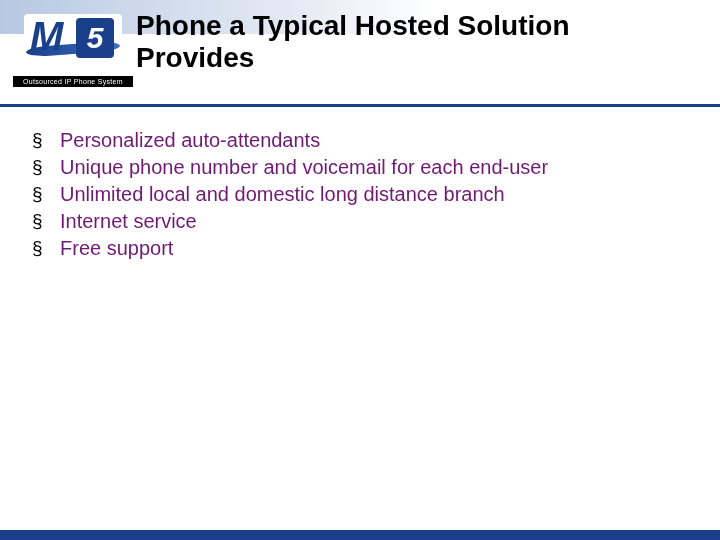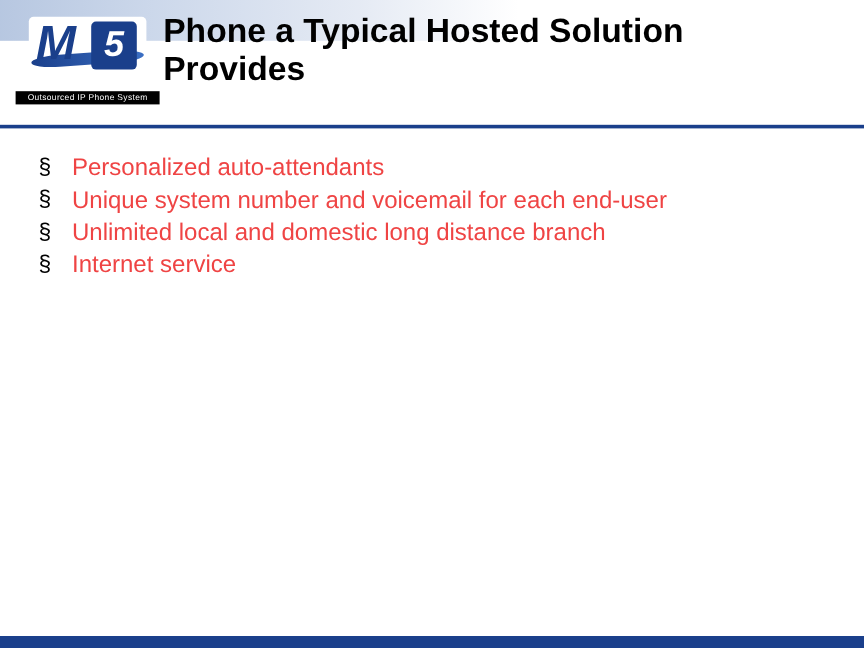--- a/index.html
+++ b/index.html
@@ -133,21 +133,21 @@
   }
   ul.bullets {
     list-style: none;
     margin: 0;
     padding: 0;
   }
   ul.bullets li {
     position: relative;
     padding-left: 34px;
     font-size: 20px;
-    color: #ef4444;
+    color: #701a75;
     line-height: 1.25;
     margin-bottom: 2px;
   }
   ul.bullets li::before {
     content: "§";
     position: absolute;
     left: 6px;
     top: 0;
     font-size: 19px;
     color: #000;
@@ -172,20 +172,21 @@
       <div class="tagline-bar">Outsourced IP Phone System</div>
     </div>
     <div class="title">Phone a Typical Hosted Solution Provides</div>
   </div>
 
   <div class="divider"></div>
 
   <div class="content">
     <ul class="bullets">
       <li>Personalized auto-attendants</li>
-      <li>Unique system number and voicemail for each end-user</li>
+      <li>Unique phone number and voicemail for each end-user</li>
       <li>Unlimited local and domestic long distance branch</li>
       <li>Internet service</li>
+      <li>Free support</li>
     </ul>
   </div>
 
   <div class="bottom-bar"></div>
 </div>
 
 </body></html>

